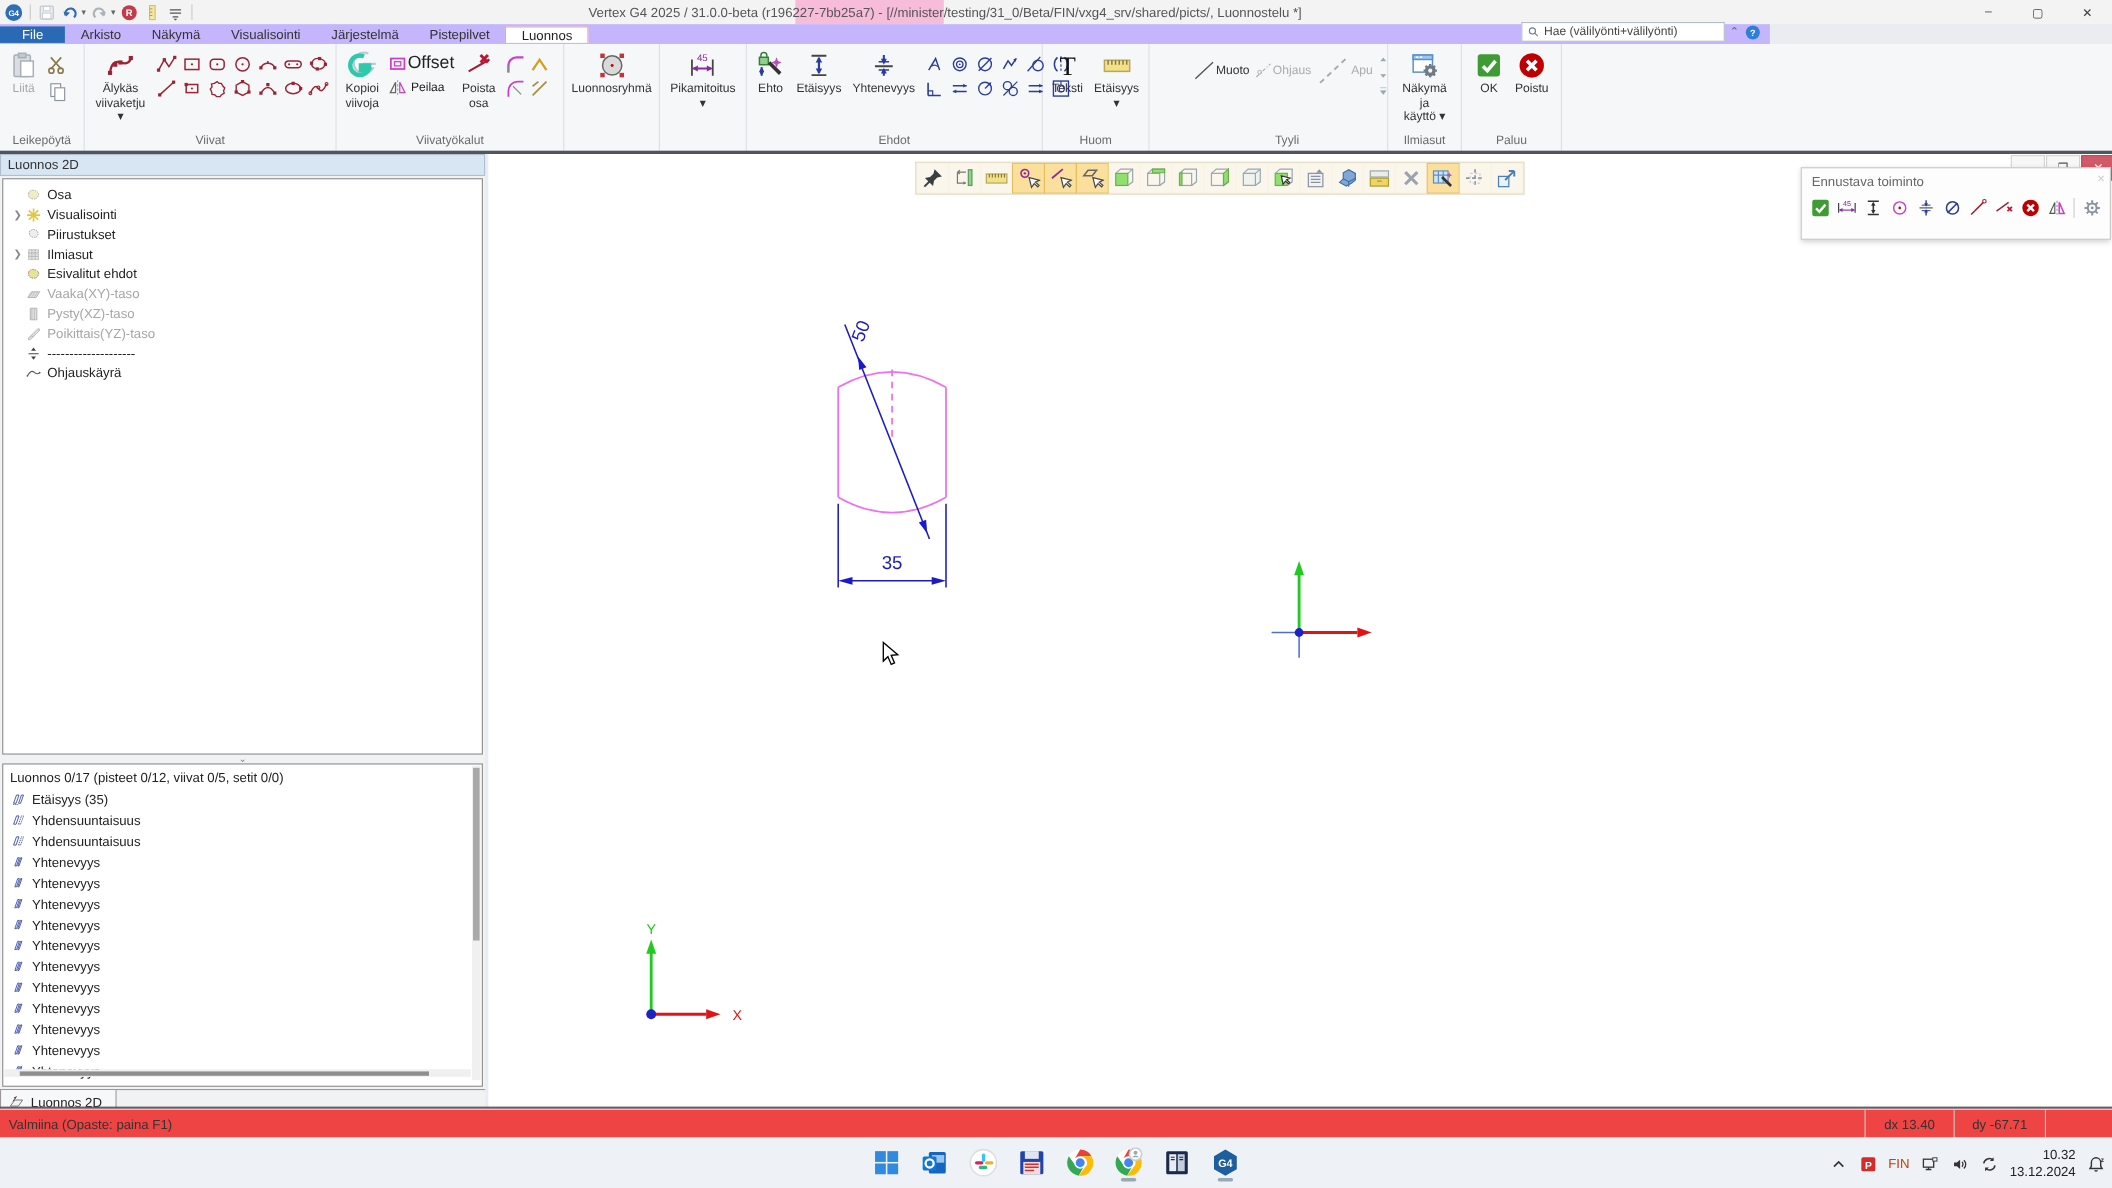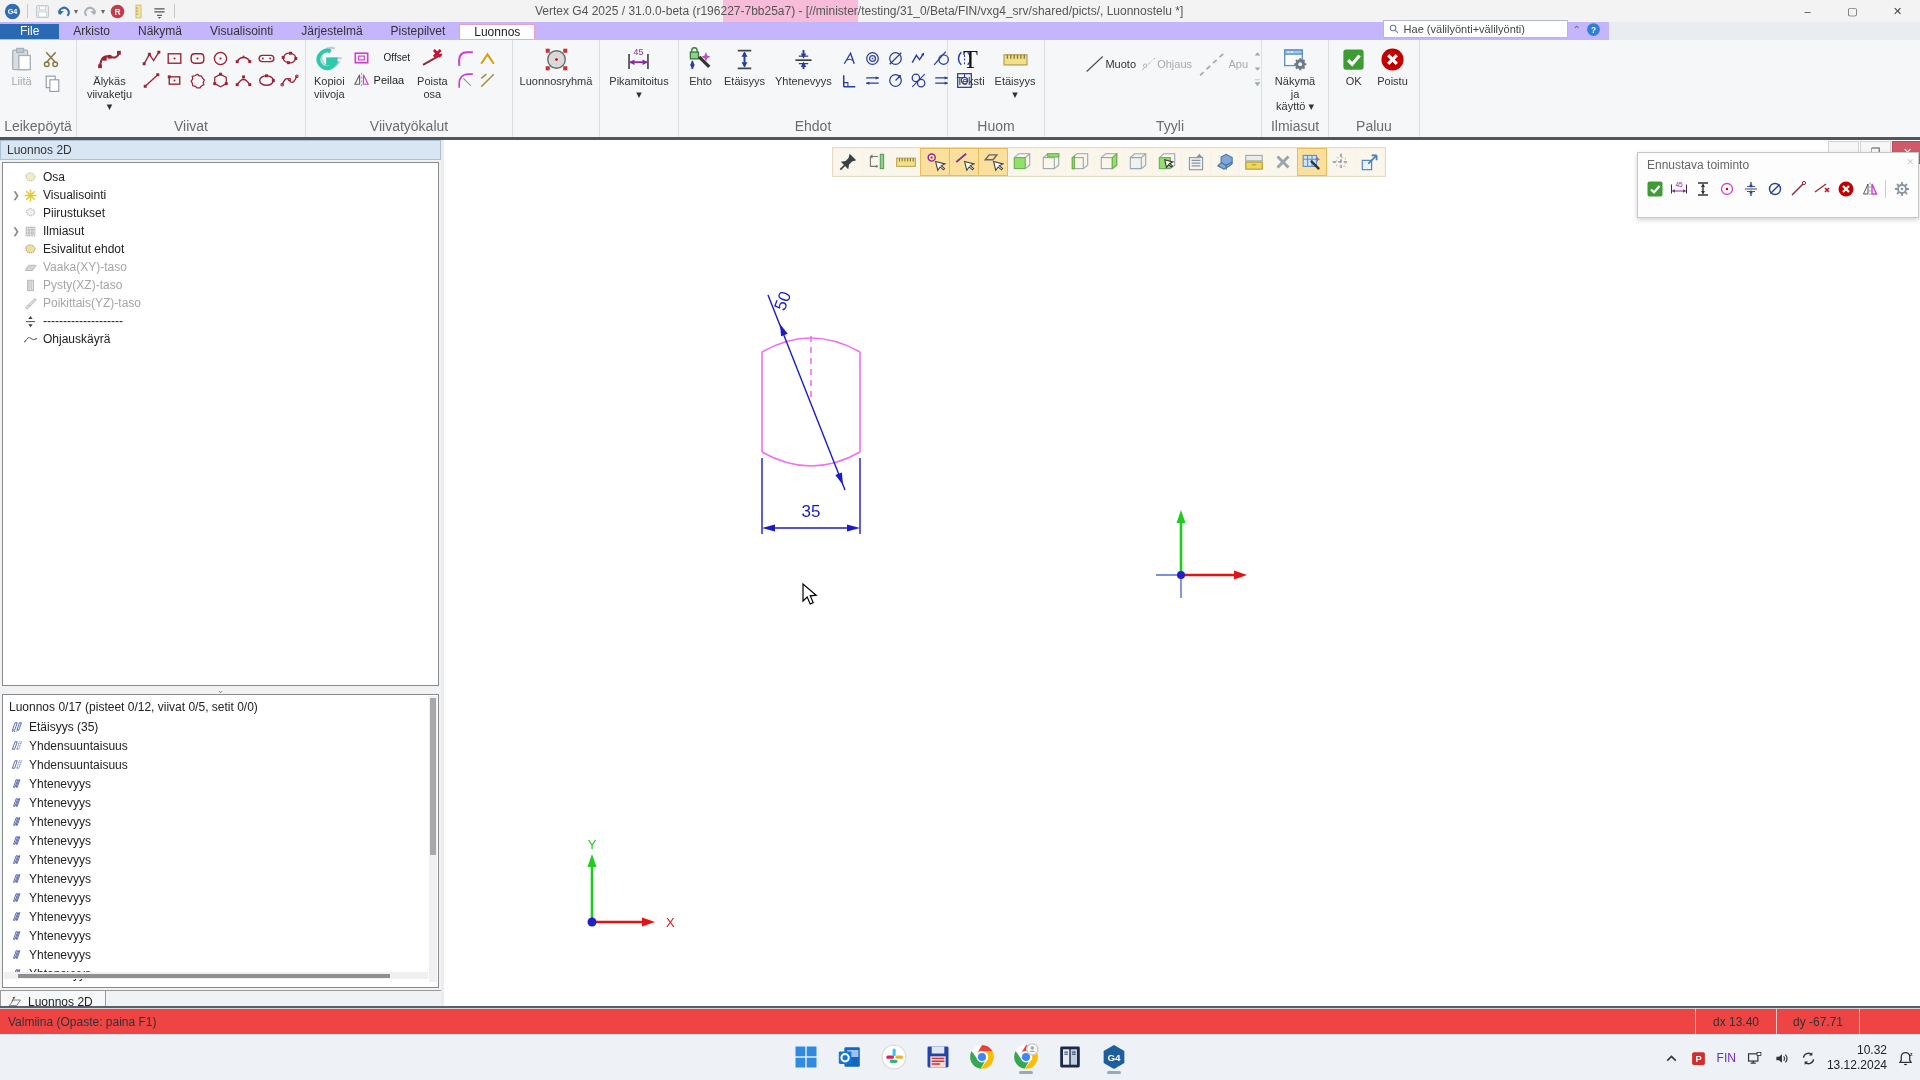--- a/index.html
+++ b/index.html
@@ -23,21 +23,21 @@
   .mtab.file{background:#2a6ab5;color:#fff;padding:0 20px}
   .mtab.active{background:#fff;border:1px solid #e8a0c0;border-bottom:none;color:#222}
   #searchwrap{position:absolute;right:8px;top:-2px;display:flex;align-items:center;gap:5px}
   #searchbox{width:175px;height:16px;border:1px solid #b3bcc6;background:#fff;display:flex;align-items:center;padding:0 4px;gap:4px}
   #searchbox .ic{width:12px;height:12px}
   #searchbox span{font-size:11px;color:#444;white-space:nowrap}
   
   #ribbon{left:0;top:40px;width:1920px;height:97px;background:#f6f7f8;display:flex}
   .rgroup{height:97px;border-right:1px solid #dcdfe2;display:flex;flex-direction:column;flex:0 0 auto}
   .gbody{flex:1;display:flex;align-items:flex-start;padding:5px 5px 0;gap:4px}
-  .glabel{font-size:14px;color:#6b6b6b;text-align:center;padding:0 4px 3px;white-space:nowrap}
+  .glabel{font-size:11px;color:#6b6b6b;text-align:center;padding:0 4px 3px;white-space:nowrap}
   .rbig{display:flex;flex-direction:column;align-items:center;font-size:11px;color:#333;text-align:center;line-height:1.15;padding:1px 3px;white-space:pre-line}
   .rbig .ic{width:27px;height:27px;margin-bottom:2px}
   .rbig.dis{color:#a8a8a8}
   .sgrid{display:grid;grid-template-rows:21px 21px;grid-auto-flow:column;gap:1px 2px;margin-top:3px}
   .sicon{width:21px;height:21px}
   .minigrid{display:grid;grid-template-columns:21px 21px;grid-template-rows:21px 21px;gap:1px;margin-top:3px}
   .styleitem{display:flex;flex-direction:row;align-items:center;font-size:11px;color:#333;width:52px}
   .styleitem.dis{color:#aaa}
   .styleitem .ic{width:44px;height:30px}
   .spincol{display:flex;flex-direction:column;gap:3px;margin-top:4px;color:#888;font-size:8px;align-items:center}
@@ -88,21 +88,21 @@
   .scell{border-left:1px solid #c8c8c8;height:26px;display:flex;align-items:center;justify-content:center;font-size:12px;color:#333}
   
   #taskbar{left:0;top:1034px;width:1920px;height:46px;background:#eef2f7;border-top:1px solid #dde3ea}
   #taskicons{position:absolute;left:50%;transform:translateX(-50%);top:0;height:46px;display:flex;align-items:center;gap:16px}
   .tk{display:flex;flex-direction:column;align-items:center;gap:1px}
   .tk .ic{width:28px;height:28px}
   .rundot{width:14px;height:3px;border-radius:2px;background:#9aa7b5;margin-top:-1px}
   .rundot.off{background:transparent}
   #tray{position:absolute;right:6px;top:0;height:46px;display:flex;align-items:center;gap:10px}
   #tray .ic{width:17px;height:17px}
-  #tray .lang{font-size:12px;color:#6d28d9}
+  #tray .lang{font-size:12px;color:#c2410c}
   #clock{font-size:12px;color:#222;text-align:right;line-height:1.25}
 </style>
 </head>
 <body>
 
 <div id="root">
 
   <div id="titlebar" class="abs">
     <div id="qat">
         <span class="ic" style="width:17px;height:17px">
@@ -303,21 +303,21 @@
         <div class="glabel">Viivat</div>
 </div>
 <div class="rgroup" style="width:206px">
   <div class="gbody">
     <div class="rbig "><span class="ic" style="width:27px;height:27px"><svg viewBox="0 0 20 20">
                 <path d="M12 3a7 7 0 1 0 3 10h-6v-3h8" fill="none" stroke="#bfc9d2" stroke-width="1.5" transform="translate(2 -1)"></path>
                 <path d="M11 4a6.5 6.5 0 1 0 3 9h-5v-3h7" fill="none" stroke="#2ec9ad" stroke-width="3"></path>
               </svg></span><span>Kopioi
 viivoja</span></div>
     <div style="display:flex;flex-direction:column;gap:3px;margin-top:3px">
-      <div style="display:flex;align-items:center;gap:13px;font-size:10px">
+      <div style="display:flex;align-items:center;gap:0;font-size:16px">
               <span class="ic" style="width:19px;height:19px">
                 <svg viewBox="0 0 20 20">
                   <rect x="3.5" y="5.5" width="13" height="10" fill="none" stroke="#cc3fcc" stroke-width="1.7"></rect>
                   <rect x="7" y="8.5" width="6" height="4" fill="none" stroke="#cc3fcc" stroke-width="1.2"></rect>
                 </svg>
               </span>
               <span>Offset</span>
             </div>
       <div style="display:flex;align-items:center;gap:3px;font-size:11px">
               <span class="ic" style="width:19px;height:19px">

